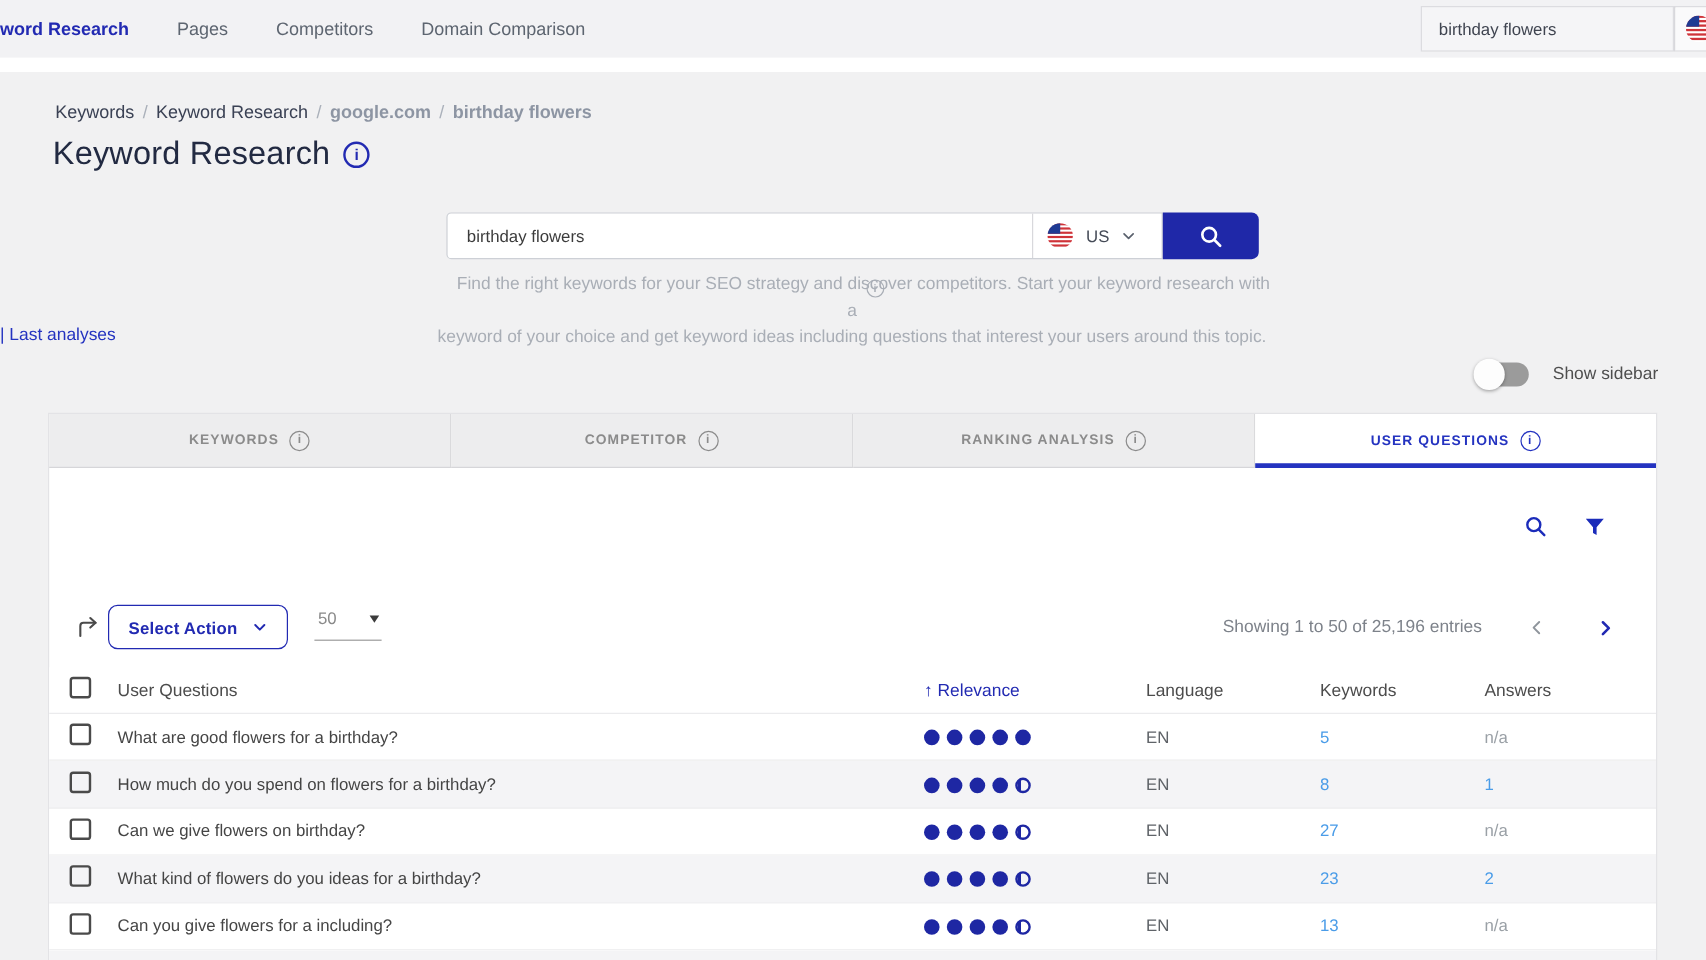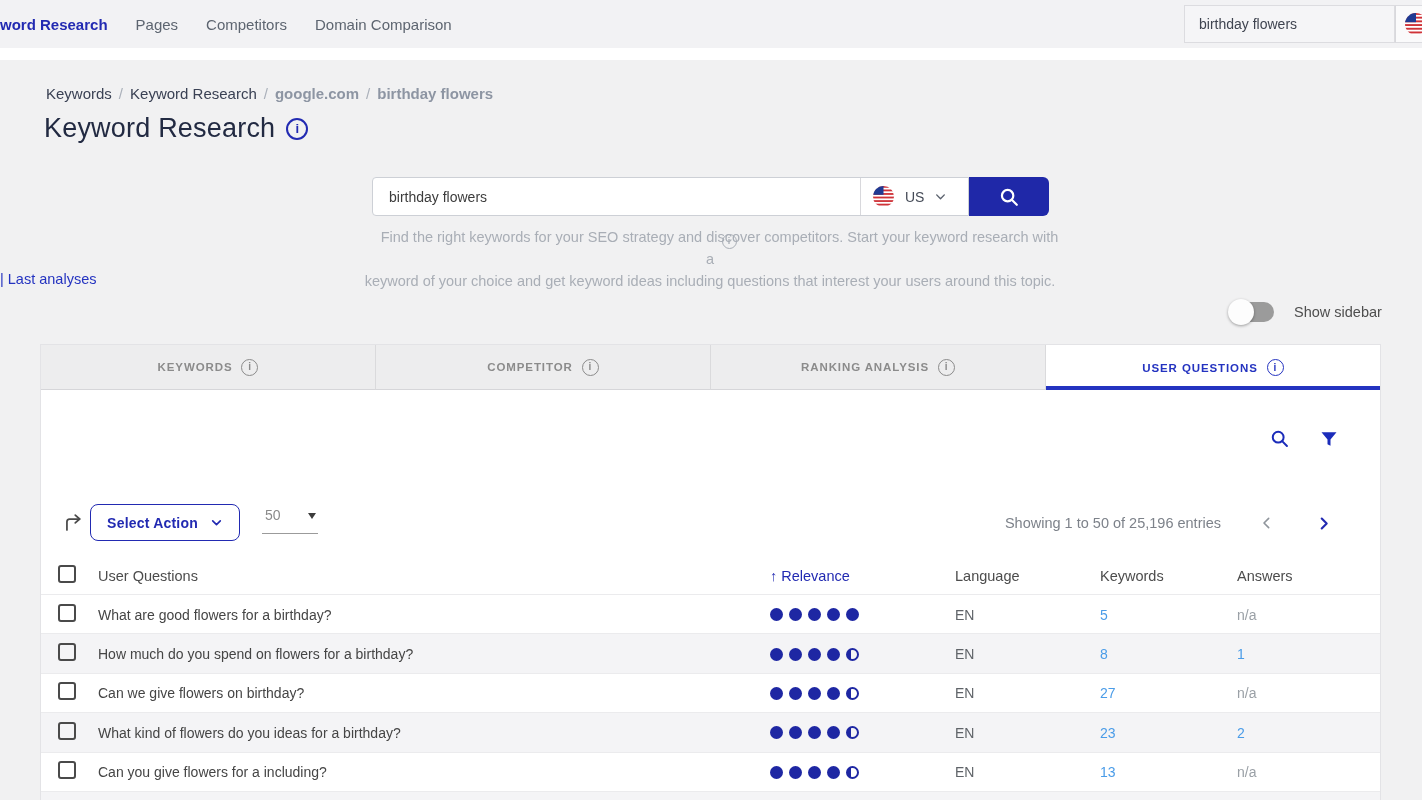--- a/index.html
+++ b/index.html
@@ -5,21 +5,21 @@
   :root{
     --accent:#222ab2; --btn:#1f28a8; --link:#4a9ce8; --dot:#1e27a3;
     --pagebg:#f1f1f2; --altrow:#f4f4f6;
   }
   *{box-sizing:border-box;margin:0;padding:0}
   body{background:#e9e9eb;font-family:"Liberation Sans",sans-serif}
   .screen{position:relative;width:1422px;height:800px;overflow:hidden;background:var(--pagebg)}
 
   
   .topnav{position:absolute;left:0;top:0;width:100%;height:48px;background:#f2f2f4;display:flex;align-items:stretch}
-  .topnav-items{display:flex;gap:28px;align-items:stretch}
+  .topnav-items{display:flex;gap:40px;align-items:stretch}
   .nav-item{position:relative;display:flex;align-items:center;font-size:15px;color:#5d6570;cursor:pointer;white-space:nowrap}
   .nav-item.active{color:var(--accent);font-weight:bold}
   .nav-item.active::after{content:"";position:absolute;left:0;bottom:-11px;width:100%;height:4px;background:var(--accent)}
   .white-strip{position:absolute;left:0;top:48px;width:100%;height:12px;background:#fff}
   .topnav-search{position:absolute;left:1184px;top:5px;height:38px;display:flex}
   .tn-input{width:211px;height:38px;background:#f5f5f7;border:1px solid #dcdce0;font-size:14px;color:#3f4450;padding:0 14px;outline:none;font-family:inherit}
   .tn-flagseg{width:40px;height:38px;background:#fafafb;border:1px solid #dcdce0;border-left:1px solid #d8d8dc;display:flex;align-items:center;padding-left:8px}
 
   
   .breadcrumb{position:absolute;left:46px;top:85px;font-size:15px;color:#8d95a3;display:flex;gap:7px;align-items:center}
@@ -62,21 +62,21 @@
   .tab.active{background:#fff;color:#2433c0;border-bottom:none;box-shadow:inset 0 -4px 0 #2433c0}
   .card-tools{position:absolute;top:83px;right:42px;display:flex;align-items:center;gap:30px}
   .tool{cursor:pointer;display:flex}
 
   
   .action-row{position:absolute;left:0;top:158px;width:100%;height:40px}
   .export-icon{position:absolute;left:22px;top:9px;cursor:pointer;display:flex}
   .select-action{position:absolute;left:49px;top:1px;width:150px;height:37px;border:1.7px solid var(--accent);border-radius:8px;background:#fff;color:var(--accent);font-size:14px;font-weight:bold;display:flex;align-items:center;justify-content:center;gap:12px;cursor:pointer;font-family:inherit;letter-spacing:.2px}
   .page-size{position:absolute;left:221px;top:3px;width:56px;height:28px;border-bottom:1px solid #9b9b9b;display:flex;align-items:flex-start;justify-content:space-between;font-size:14px;color:#8a8a8a;cursor:pointer;padding:1px 2px 0 3px}
   .caret-down{width:0;height:0;border-left:4.5px solid transparent;border-right:4.5px solid transparent;border-top:6px solid #3c3c3c;margin-top:6px}
-  .paging{position:absolute;right:48px;top:0;height:40px;display:flex;align-items:center}
+  .paging{position:absolute;right:34px;top:0;height:40px;display:flex;align-items:center}
   .showing{font-size:14.5px;color:#7d828a;margin-right:38px}
   .pg-prev{margin-right:40px;display:flex;cursor:pointer}
   .pg-next{display:flex;cursor:pointer}
 
   
   .table{position:absolute;left:0;top:211px;width:100%}
   .trow{display:grid;grid-template-columns:57px 672px 185px 145px 137px 1fr;align-items:center;height:39.4px;box-shadow:inset 0 -1px 0 #ebebed;background:#fff}
   .trow.head{height:39px;background:#fff}
   .trow.alt{background:var(--altrow)}
   .checkbox{display:inline-block;width:18px;height:18px;border:2px solid #4a4a4a;border-radius:3px;margin-left:17px;cursor:pointer;background:transparent}

